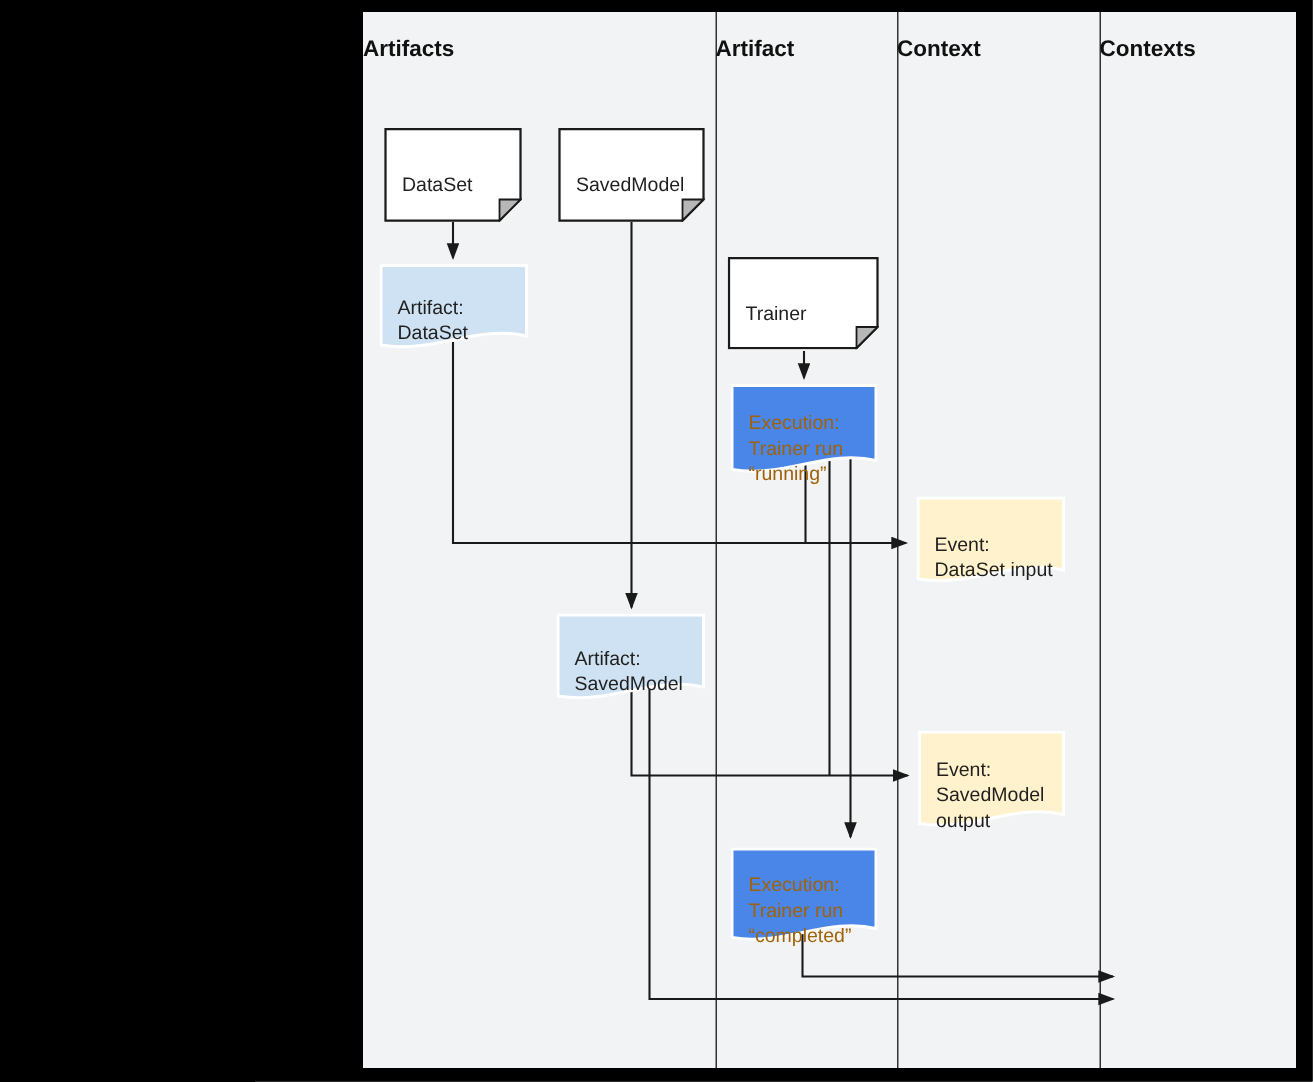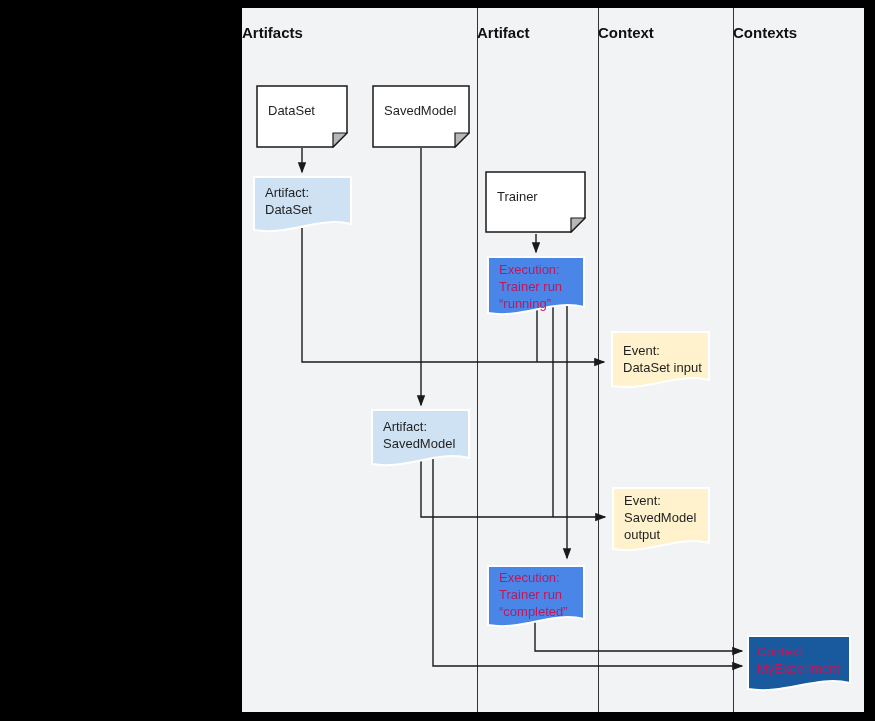--- a/index.html
+++ b/index.html
@@ -5,22 +5,22 @@
   html,body{margin:0;padding:0;background:#000;}
   .stage{position:relative;width:875px;height:721px;background:#000;overflow:hidden;
          font-family:"Liberation Sans",sans-serif;}
   .canvas{position:absolute;left:242px;top:8px;width:622px;height:704px;background:#f1f3f4;}
   .divider{position:absolute;top:0;width:1px;height:704px;background:#333;}
   .col-header{position:absolute;top:16px;height:20px;
               font-size:15px;font-weight:700;color:#111;}
   .edges{position:absolute;left:0;top:0;width:622px;height:704px;}
   .node{position:absolute;}
   .node svg{position:absolute;left:0;top:0;display:block;}
-  .label{position:relative;white-space:pre-line;font-size:13px;line-height:17px;color:#1f1f1f;}
-  .label.light{color:#be185d;}
+  .label{position:relative;white-space:pre-line;font-size:13px;line-height:17px;color:#1f1f1f;margin-top:12px;}
+  .label.light{color:#a16207;}
   .pad-src{padding:17px 6px 0 12px;}
 </style>
 </head>
 <body>
 
 <div class="stage">
   <div class="canvas">
 
     <div class="divider" style="left:235px"></div>
     <div class="divider" style="left:356px"></div>
@@ -119,22 +119,15 @@
 
     <div class="node" style="left:245px;top:557px;width:98px;height:70px">
       <svg width="98" height="70">
         <path d="M1,1 H97 V54 C65,46 36,66 1,60 Z" stroke="#ffffff" stroke-width="2" fill="#4a86e8"></path>
       </svg>
       <div class="label light" style="padding:4px 4px 0 12px">Execution:
 Trainer run
 “completed”</div>
     </div>
 
-    <div class="node" style="left:505px;top:627px;width:104px;height:64px">
-      <svg width="104" height="64">
-        <path d="M1,1 H103 V48 C69,40 38,60 1,54 Z" stroke="#ffffff" stroke-width="2" fill="#195a9e"></path>
-      </svg>
-      <div class="label light" style="padding:8px 2px 0 10px">Context:
-MyExperiment</div>
-    </div>
 
   </div>
 </div>
 
 </body></html>

